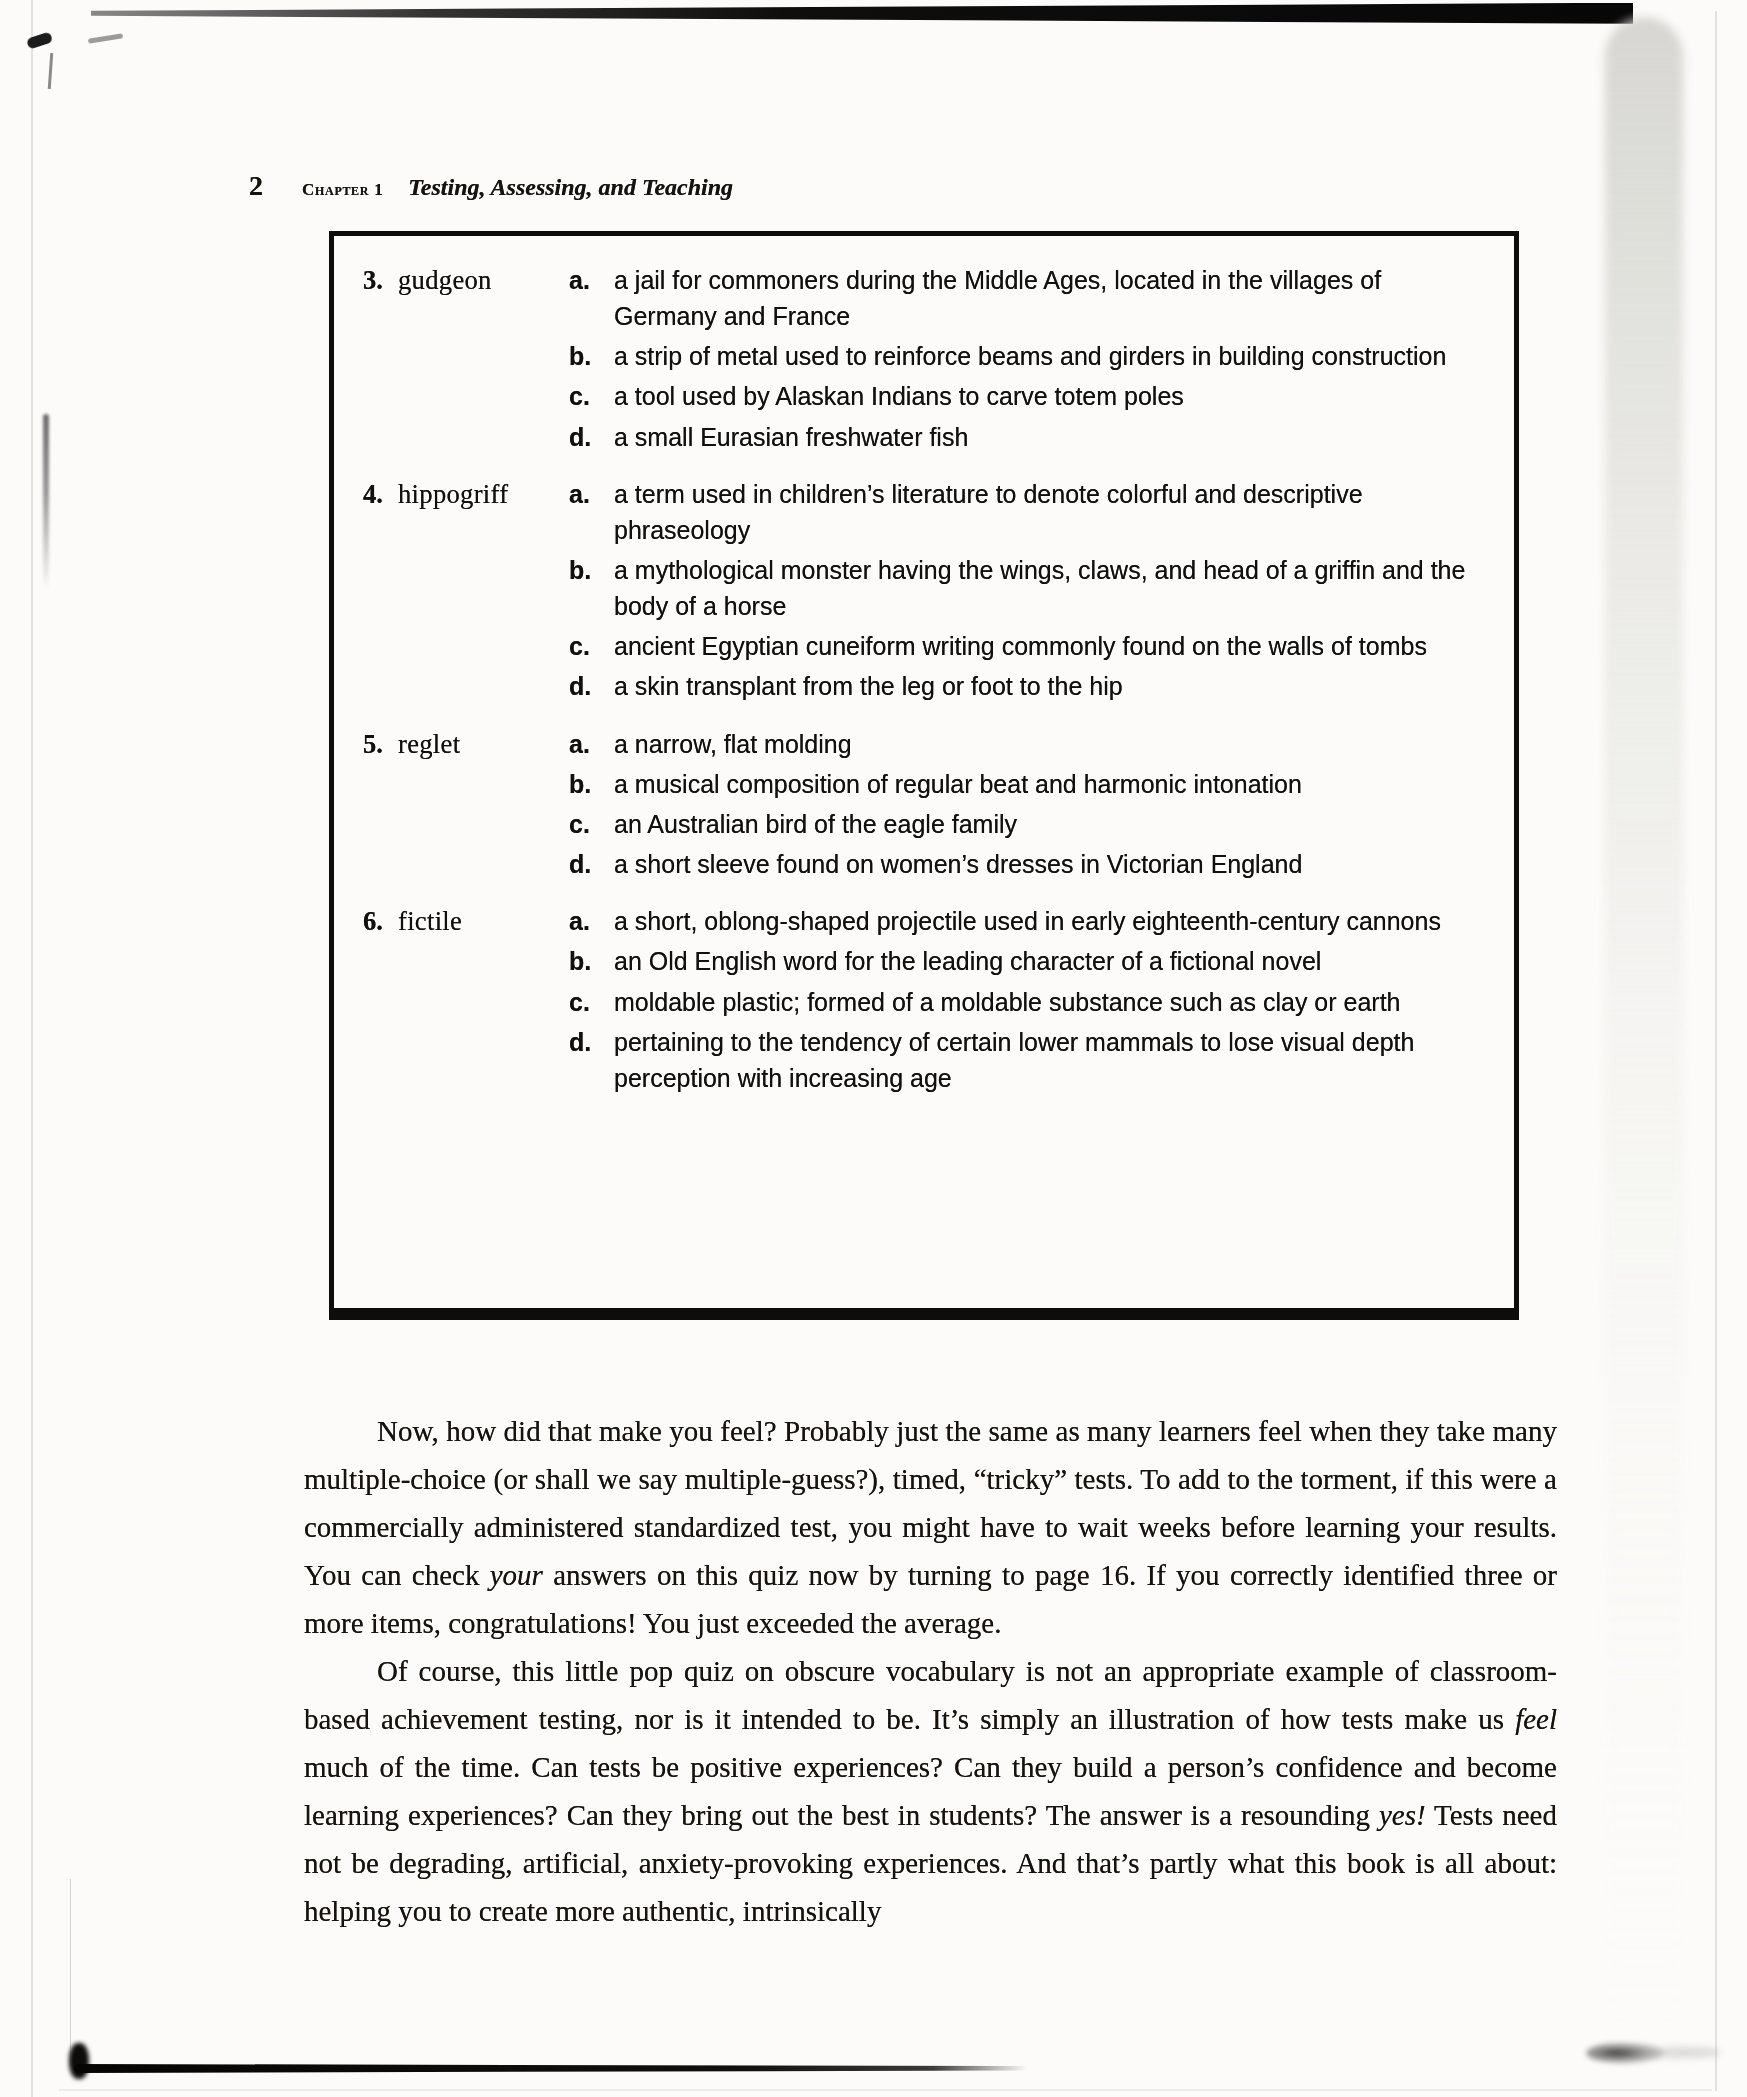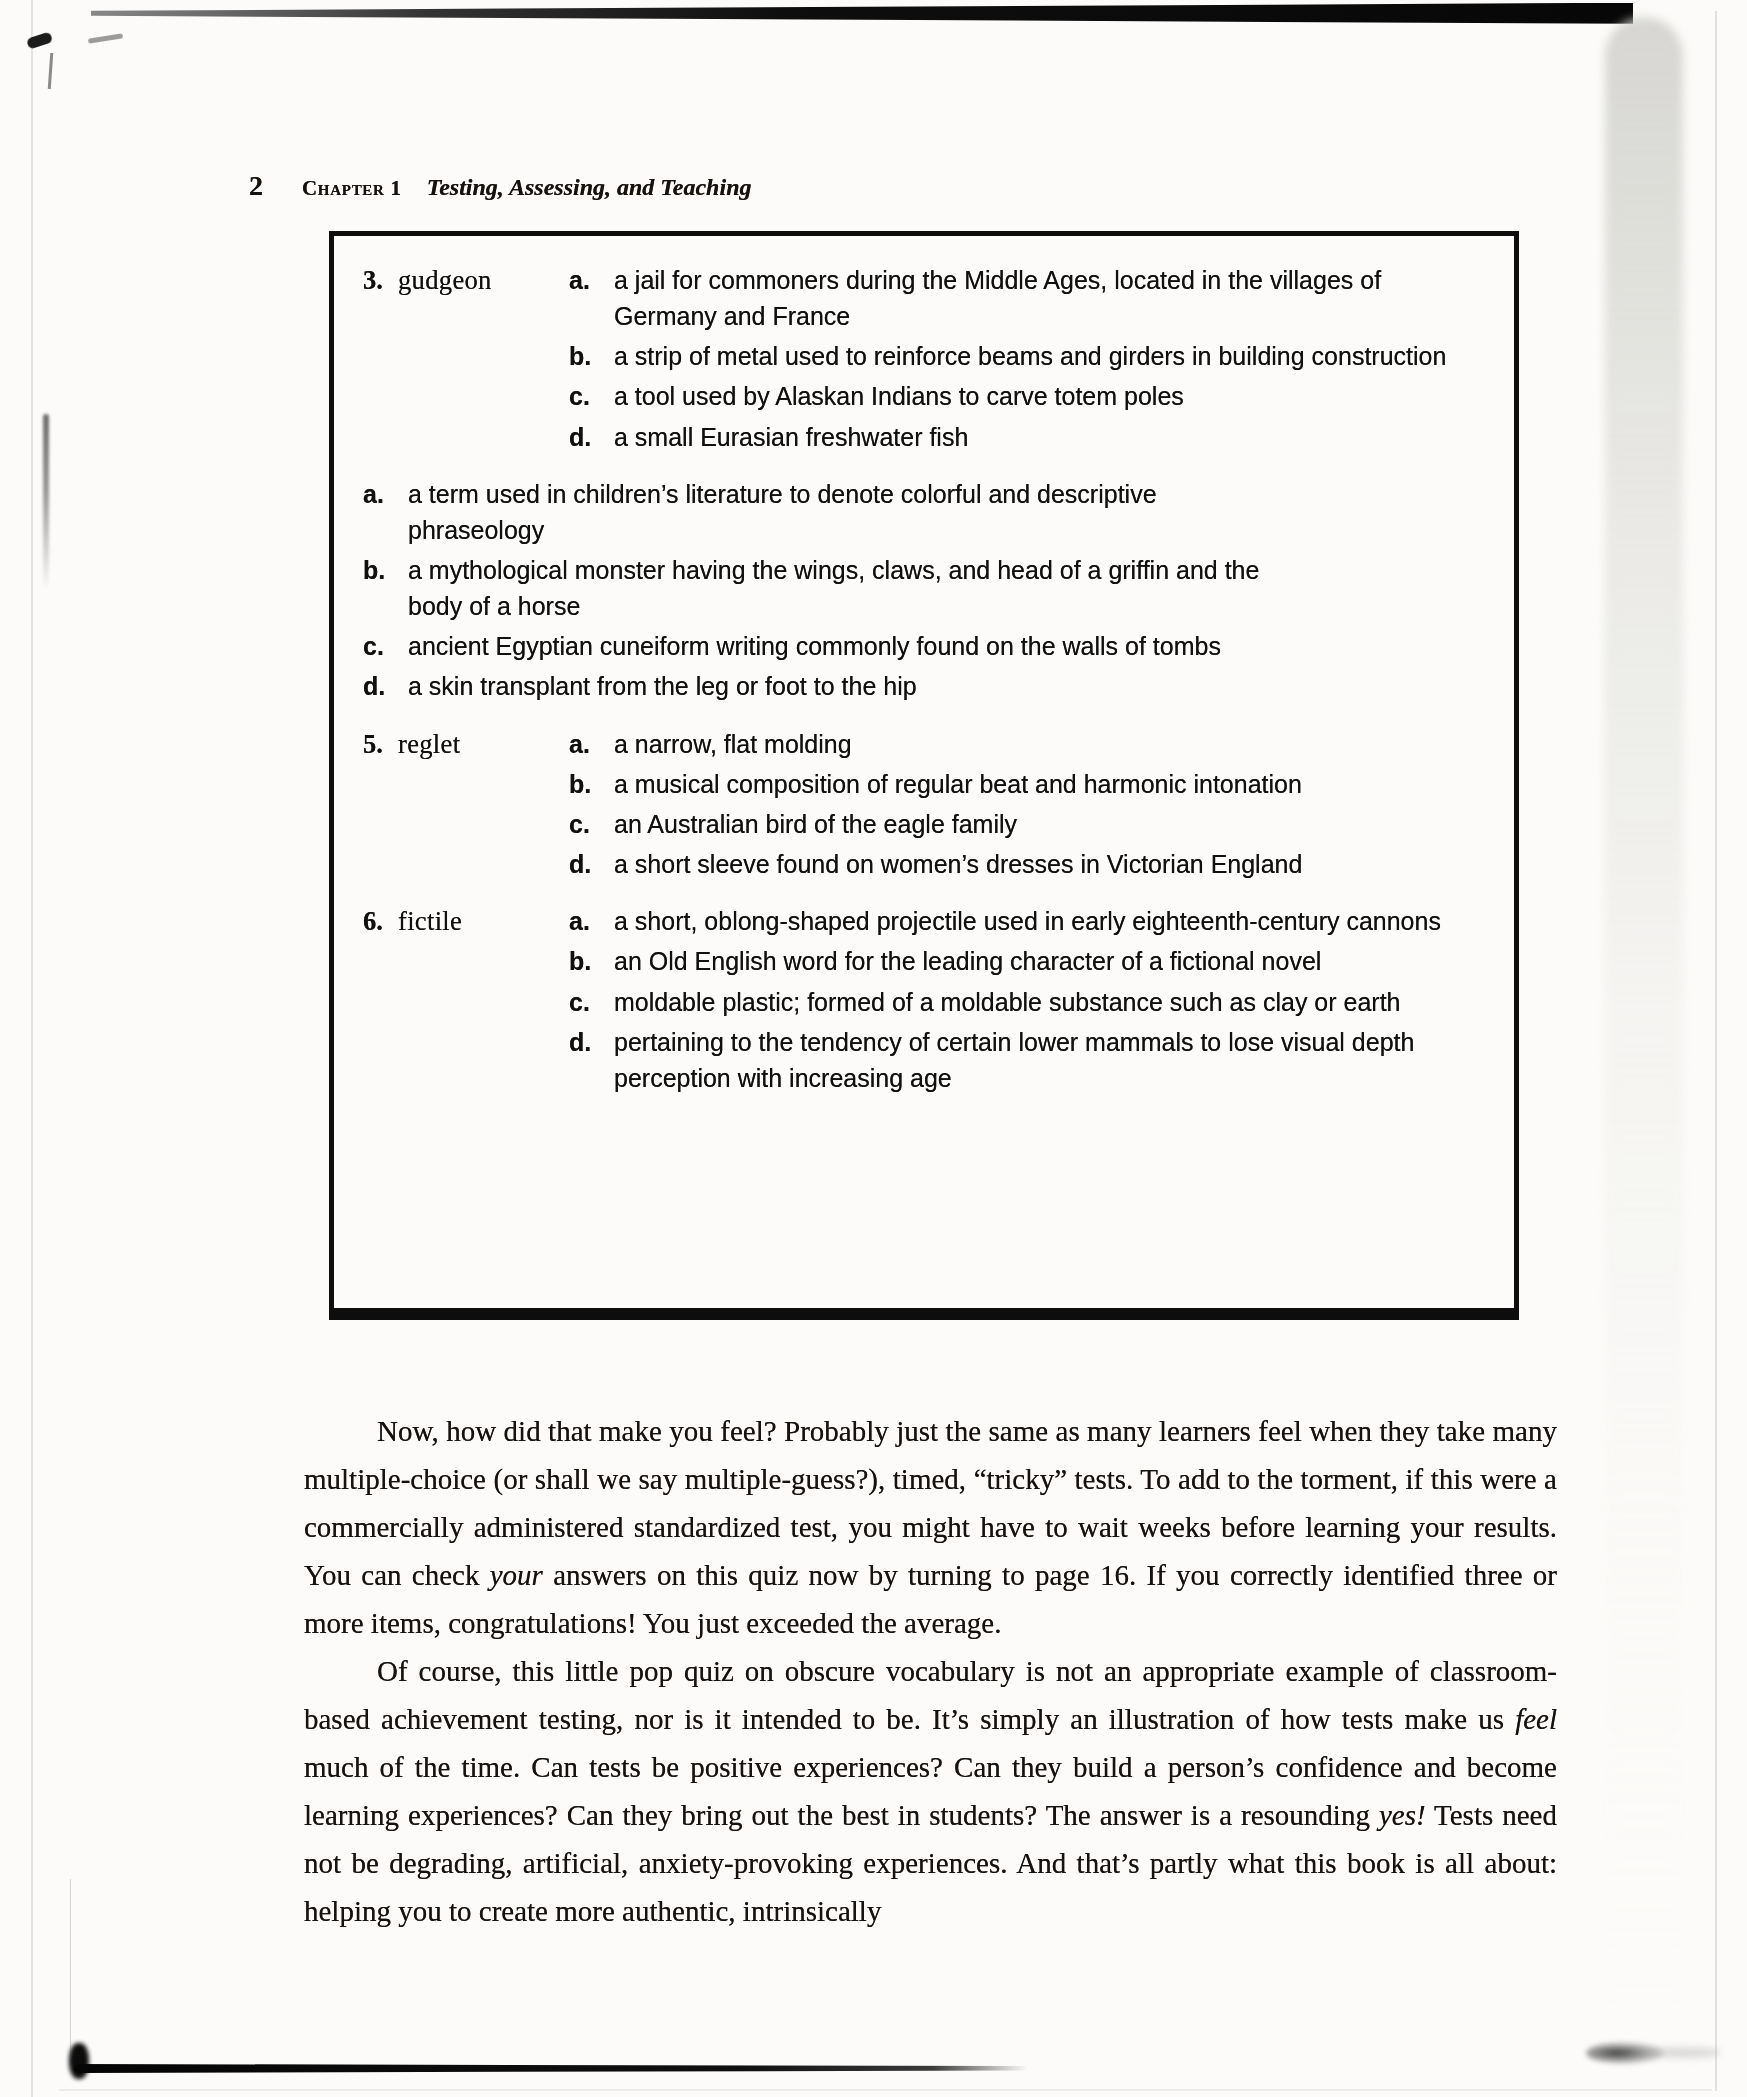--- a/index.html
+++ b/index.html
@@ -34,21 +34,21 @@
   .bottom-faint-line{left:59px;top:2089px;width:1653px;height:2.1px;background:#ecebe8;}
   .bottom-right-smudge{left:1586px;top:2042px;width:78px;height:22.4px;border-radius:50%;
     background:radial-gradient(ellipse at 40% 50%,#3f3f3f 0%,rgba(110,110,110,.45) 55%,rgba(150,150,150,0) 80%);
     filter:blur(2.8px);}
   .bottom-right-tail{left:1644px;top:2047px;width:77px;height:11.2px;border-radius:50%;
     background:rgba(150,150,150,.32);filter:blur(3.5px);}
   
   .header{position:absolute;left:249px;top:170px;display:flex;align-items:baseline;
     white-space:nowrap;text-shadow:0 0 0.5px rgba(20,15,10,.8);}
   .page-number{font-size:28px;font-weight:bold;}
-  .chapter-label{margin-left:39px;font-size:21px;font-weight:bold;font-variant:small-caps;
+  .chapter-label{margin-left:39px;font-size:17px;font-weight:bold;font-variant:small-caps;
     letter-spacing:0.7px;}
   .chapter-title{margin-left:25px;font-size:24px;font-weight:bold;font-style:italic;}
   
   .quiz-box{position:absolute;left:329px;top:231px;width:1190px;height:1089px;
     box-sizing:border-box;border:5.6px solid #0d0d0d;border-bottom-width:12.6px;
     padding:26px 32px 7px 29px;background:transparent;
     font-family:"Liberation Sans", sans-serif;font-size:25px;line-height:36px;
     color:#101010;text-shadow:0 0 0.6px rgba(10,10,10,.75);}
   .quiz-item{display:flex;margin-bottom:17px;}
   .item-head{width:206px;flex:0 0 206px;font-family:"Liberation Serif", serif;font-size:26.6px;}
@@ -114,20 +114,23 @@
   </div>
 
   <div class="quiz-option">
     <span class="opt-letter">d.</span>
     <span class="opt-text">a small Eurasian freshwater fish</span>
   </div>
 </div>
   </div>
 
   <div class="quiz-item">
+    <div class="item-head">
+      <span class="item-number">4.</span><span class="item-term">hippogriff</span>
+    </div>
     <div class="item-options">
   <div class="quiz-option">
     <span class="opt-letter">a.</span>
     <span class="opt-text">a term used in children’s literature to denote colorful and descriptive phraseology</span>
   </div>
 
   <div class="quiz-option">
     <span class="opt-letter">b.</span>
     <span class="opt-text">a mythological monster having the wings, claws, and head of a griffin and the body of a horse</span>
   </div>

